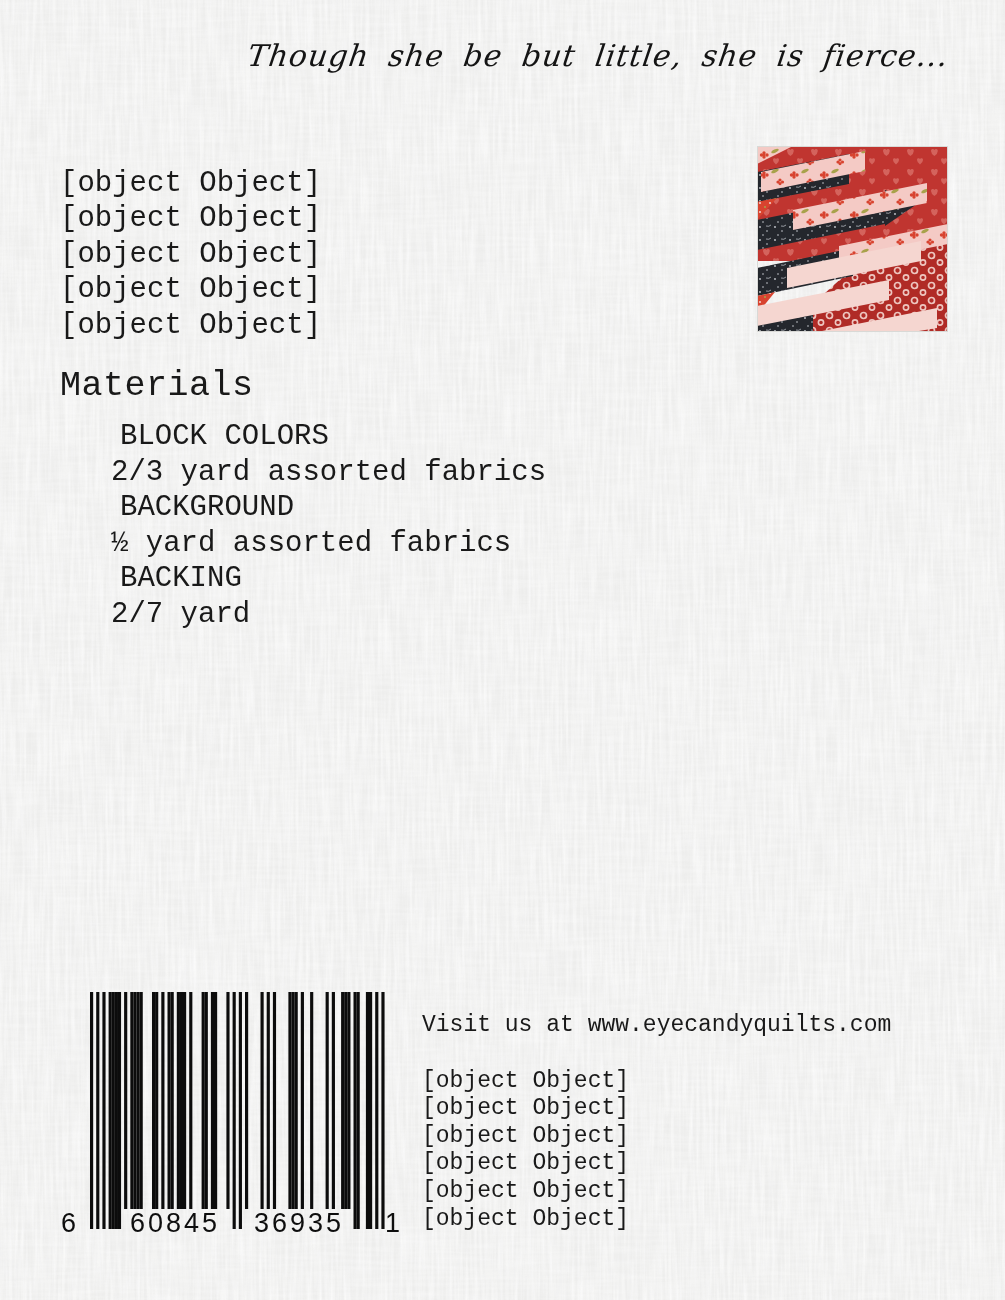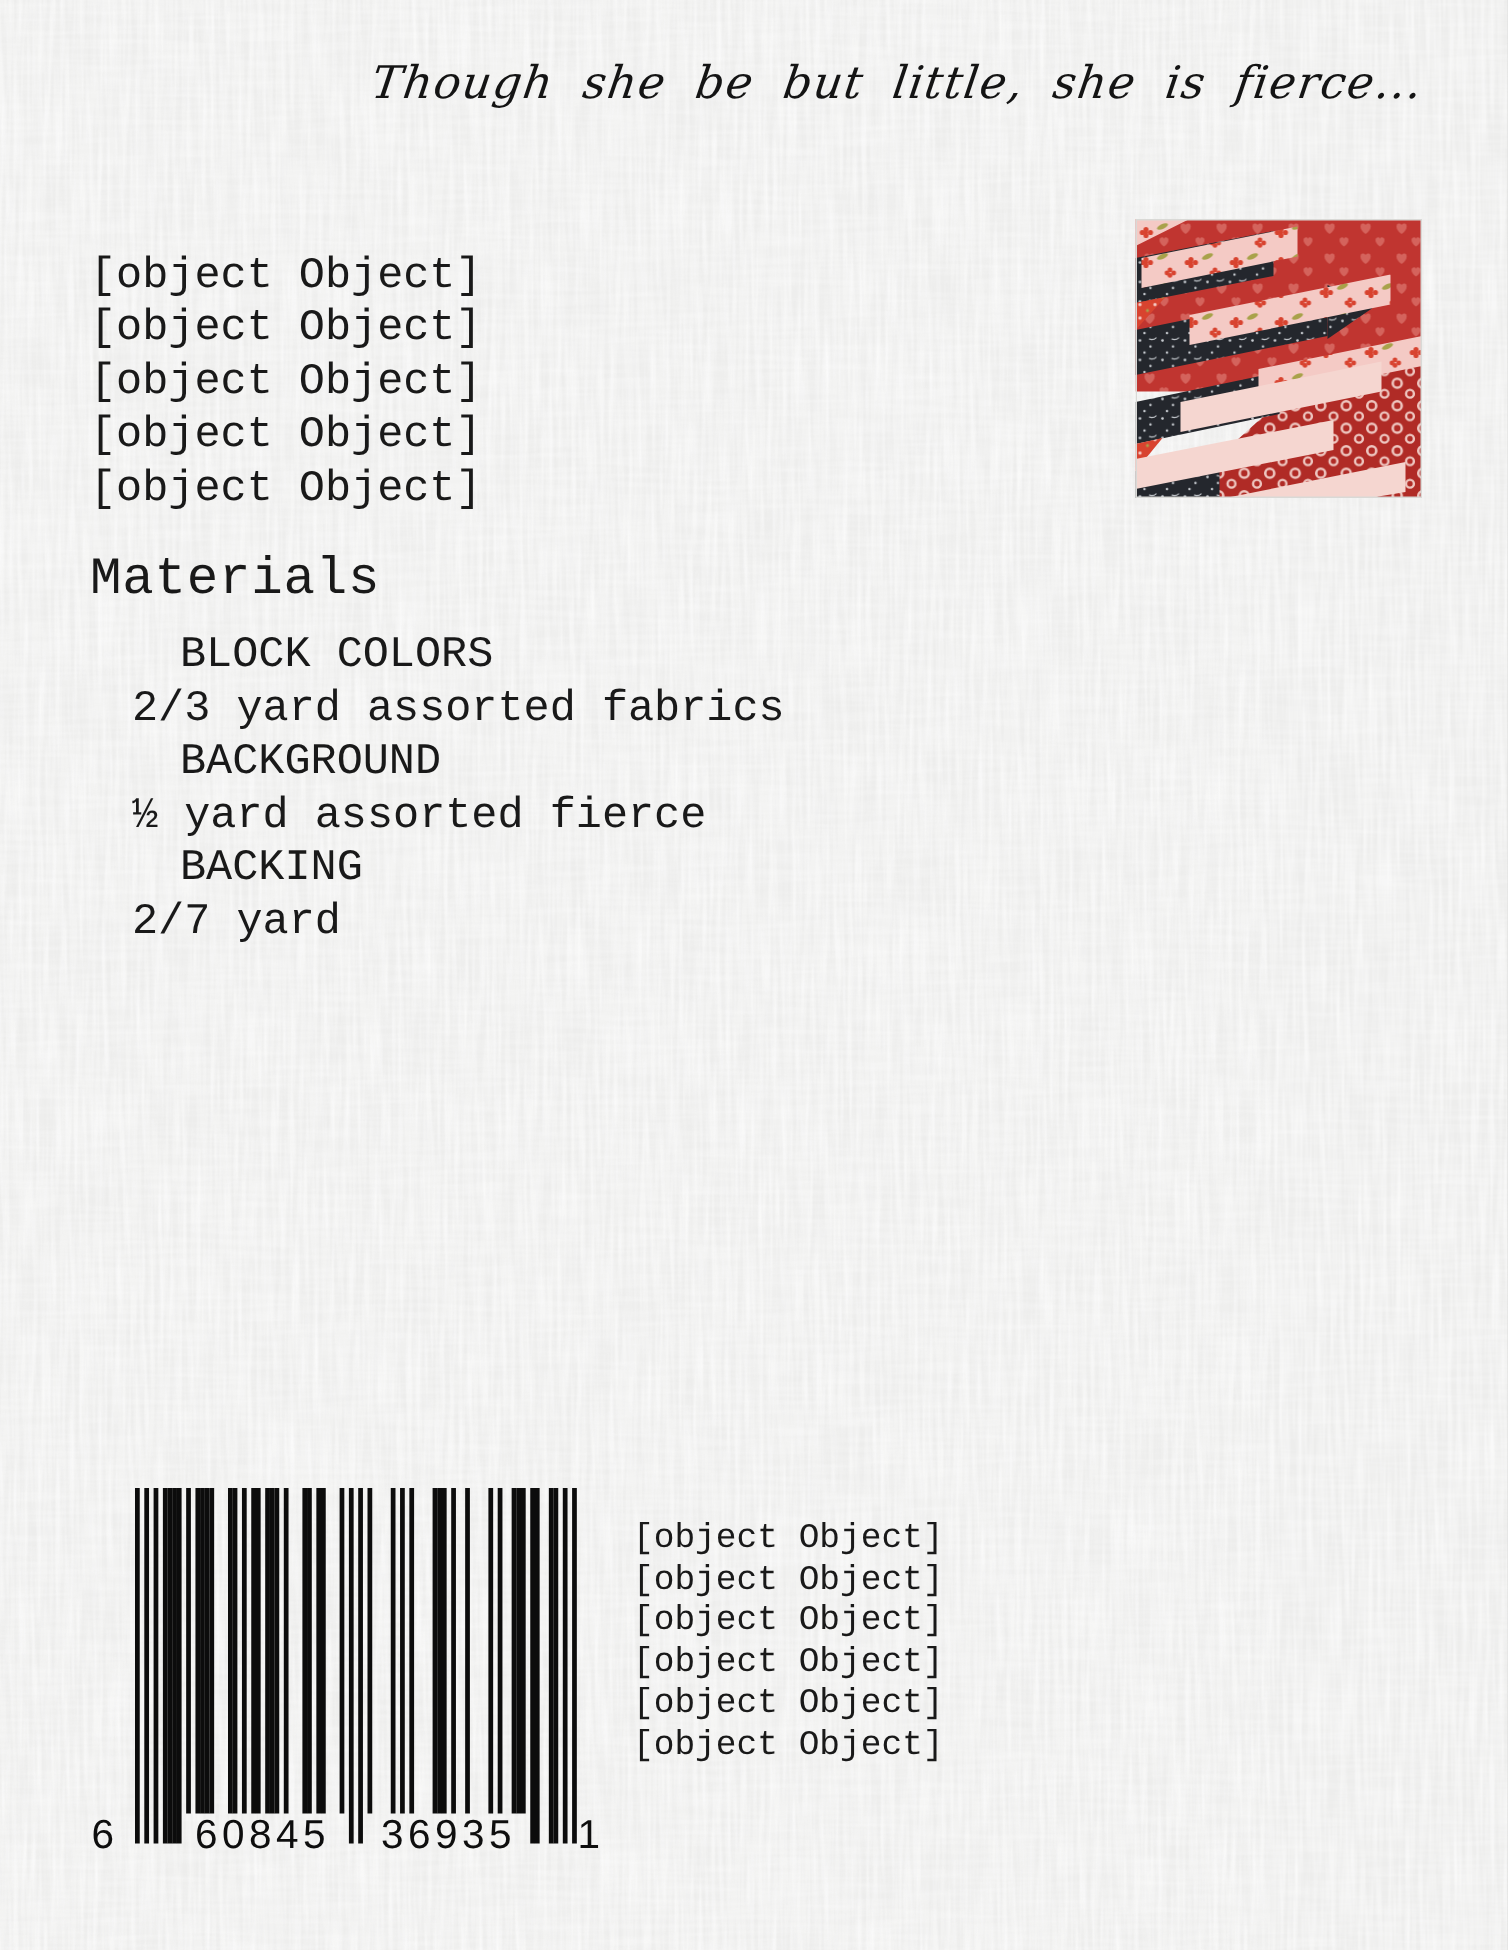--- a/index.html
+++ b/index.html
@@ -30,21 +30,21 @@
 
   .intro{left:60px;top:166px;font-size:29px;line-height:35.4px;}
   .intro .intro-line{white-space:pre;}
 
   .quilt{left:757px;top:146px;width:191px;height:186px;}
 
   .materials-heading{left:60px;top:366px;font-size:35px;letter-spacing:0.5px;}
 
   .materials-list{left:0;top:419px;font-size:29px;line-height:35.5px;}
   .mat-label{margin-left:120px;white-space:pre;}
-  .mat-value{margin-left:88px;white-space:pre;}
+  .mat-value{margin-left:111px;white-space:pre;}
 
   .barcode{left:60px;top:992px;}
   .bc-num{
     font-family:"Liberation Sans", sans-serif;
     font-size:27px;
     letter-spacing:3px;
     fill:#0e0e0e;
   }
 
   .footer{left:422px;top:1012px;font-size:23px;line-height:27.6px;}
@@ -159,21 +159,21 @@
   <div class="layer materials-heading">Materials</div>
   <div class="layer materials-list">
 
       <div>
         <div class="mat-label">BLOCK COLORS</div>
         <div class="mat-value">2/3 yard assorted fabrics</div>
       </div>
 
       <div>
         <div class="mat-label">BACKGROUND</div>
-        <div class="mat-value">½ yard assorted fierce</div>
+        <div class="mat-value">½ yard assorted fabrics</div>
       </div>
 
       <div>
       </div>
 
       <div>
         <div class="mat-label">BACKING</div>
         <div class="mat-value">2/7 yard</div>
       </div>
     </div>
@@ -229,20 +229,21 @@
         <rect x="315.20" y="0" width="3.16" height="237"></rect>
         <rect x="321.40" y="0" width="3.16" height="237"></rect>
       </g>
     <text class="bc-num" x="10" y="240" text-anchor="middle">6</text>
     <text class="bc-num" x="115" y="240" text-anchor="middle">60845</text>
     <text class="bc-num" x="239" y="240" text-anchor="middle">36935</text>
     <text class="bc-num" x="334" y="240" text-anchor="middle">1</text>
   </svg>
 
   <div class="layer footer">
+    <div class="footer-line footer-visit">Visit us at www.eyecandyquilts.com</div>
     <div>
 
     <div class="footer-line">[object Object]</div>
         <div class="footer-line">[object Object]</div>
         <div class="footer-line">[object Object]</div>
       </div>
     <div>
 
     <div class="footer-line">[object Object]</div>
         <div class="footer-line">[object Object]</div>

